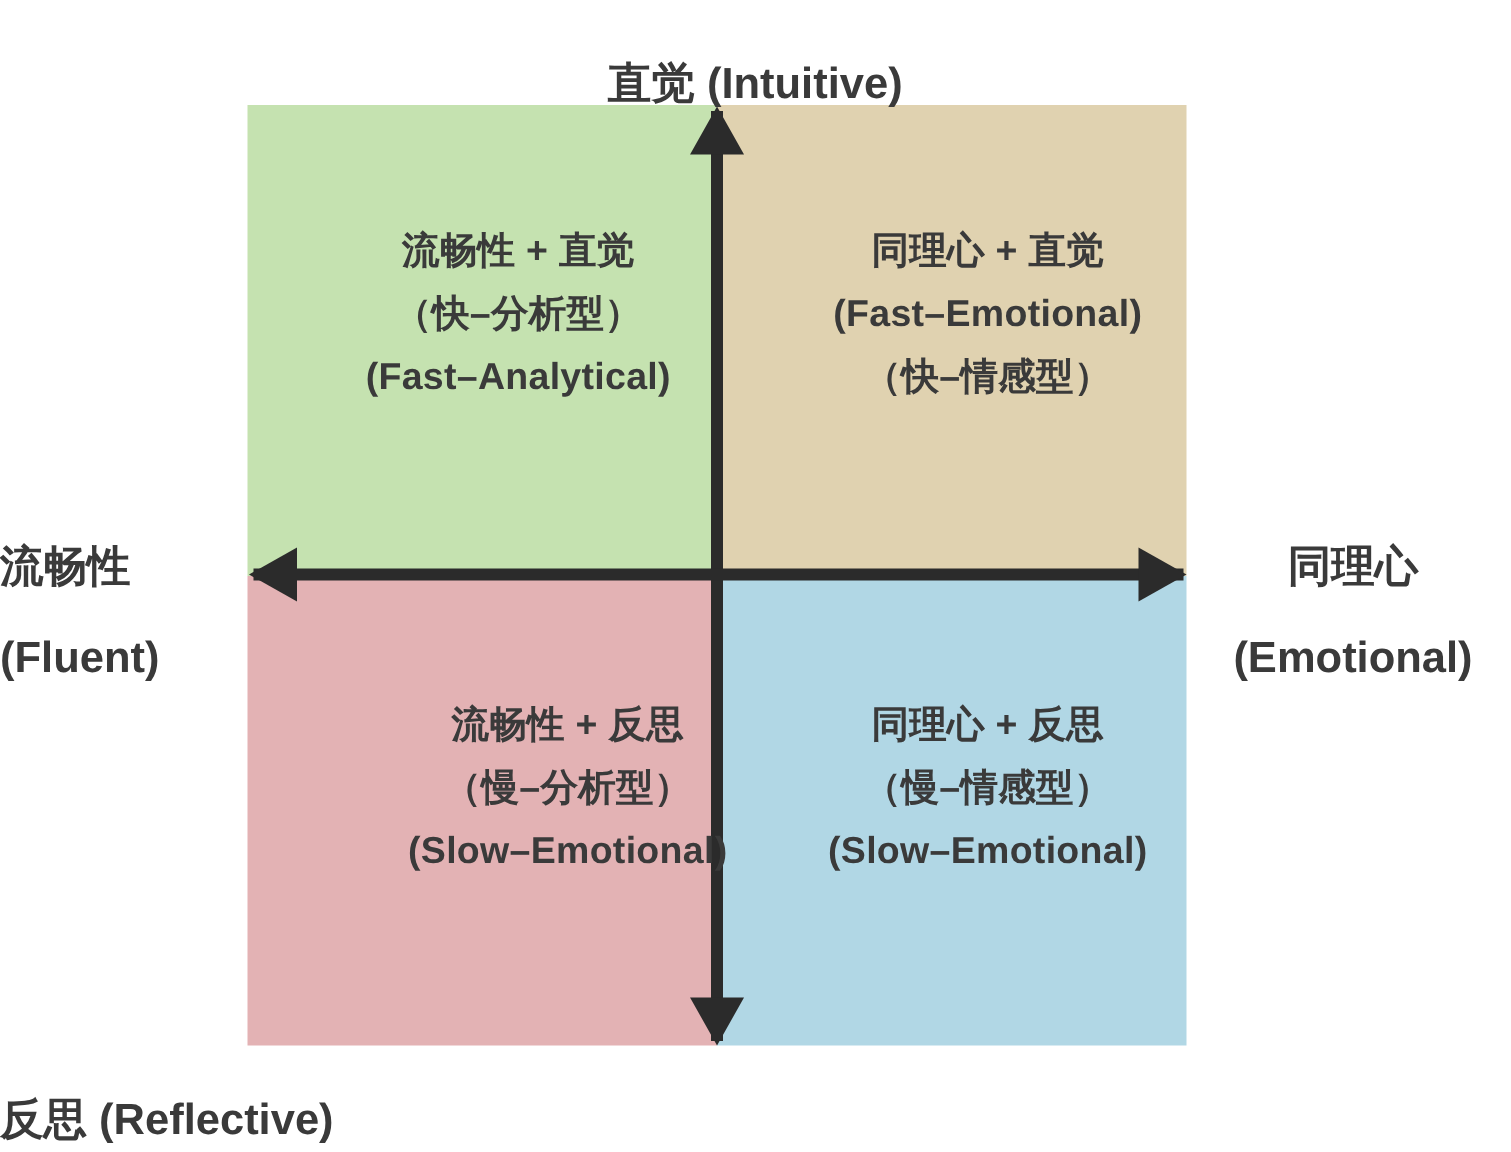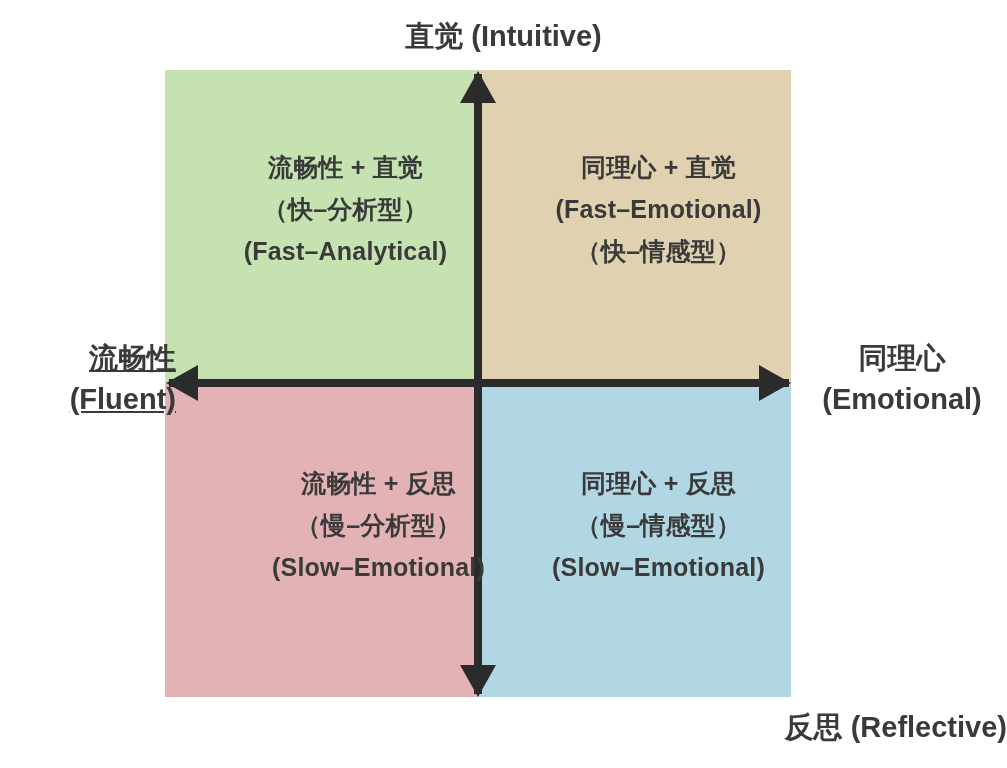--- a/index.html
+++ b/index.html
@@ -59,37 +59,36 @@
 
   
   .axis-label {
     position: absolute;
     color: #3a3a3a;
     font-weight: bold;
     font-size: 29px;
     line-height: 41px;
     white-space: nowrap;
   }
-  .axis-label .ln { display: block; }
+  .axis-label .ln { display: block; margin-top: 20px; }
 
   #axis-top {
     left: 0; top: 16px;
     width: 1007px;
     text-align: center;
   }
   #axis-bottom {
     left: 0; top: 707px;
     width: 1007px;
-    text-align: right;
+    text-align: left;
   }
   #axis-left {
-    left: 16px; top: 338px;
+    left: 0; top: 338px;
     width: 160px;
-    text-align: right;
-    text-decoration: underline;
+    text-align: left;
   }
   #axis-right {
     left: 797px; top: 338px;
     width: 210px;
     text-align: center;
   }
 </style>
 </head>
 <body>
 

